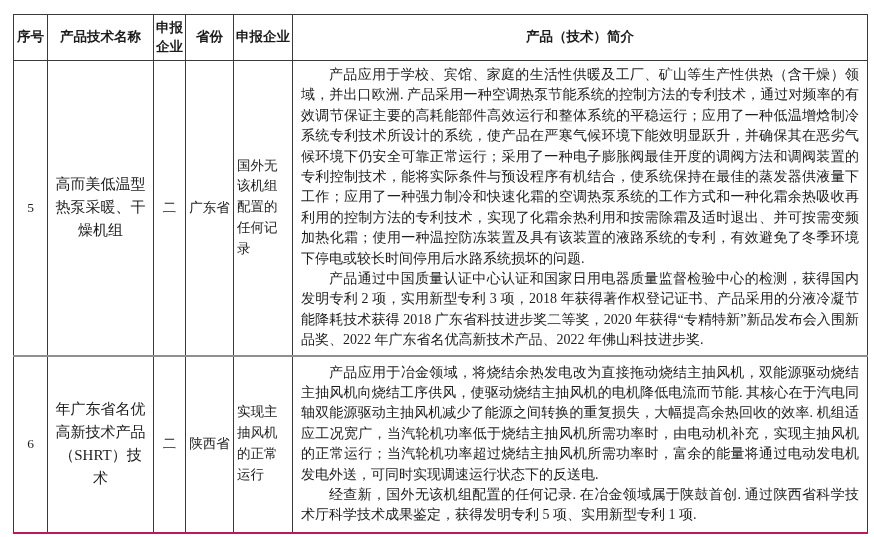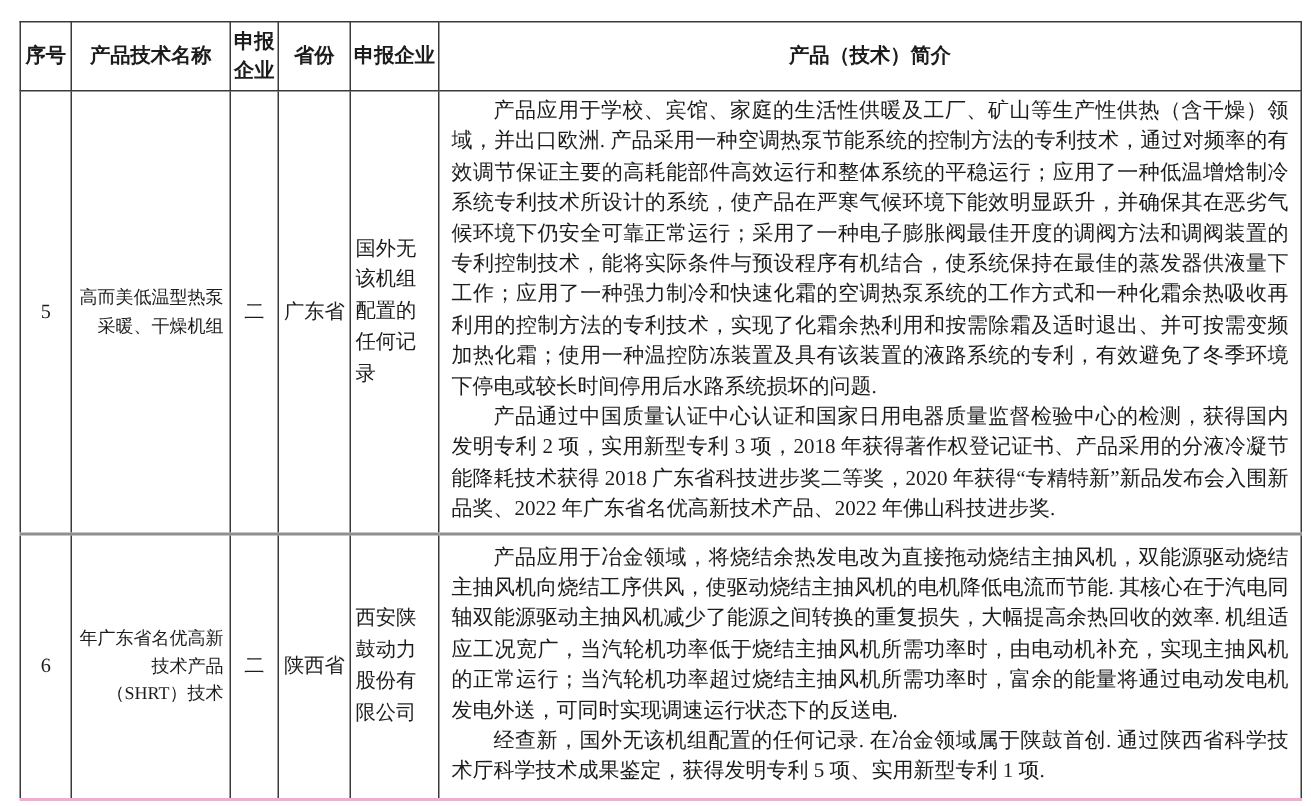--- a/index.html
+++ b/index.html
@@ -30,28 +30,28 @@
     font-size: 13.5px;
     font-weight: bold;
     text-align: center;
     padding: 2px;
     height: 41px;
     line-height: 1.4;
   }
   tr.body-row-5 { height: 277px; }
   tr.body-row-6 { height: 177px; }
   tr.body-row-6 > td { border-top: 2px solid #8f8f8f; }
-  .doc-table { border-bottom: 2px solid #f9a8d4; }
+  .doc-table { border-bottom: 2px solid #be185d; }
   .c-seq, .c-batch, .c-prov {
     text-align: center;
     font-size: 13.5px;
   }
   .c-name {
-    font-size: 12px;
-    text-align: right;
+    font-size: 15px;
+    text-align: center;
     padding: 2px 4px;
     line-height: 1.55;
   }
   .c-comp {
     font-size: 13.5px;
     text-align: left;
     padding: 2px 3px;
     line-height: 1.55;
   }
   .c-intro {
@@ -98,20 +98,20 @@
       <td class="c-intro">
         <p>产品应用于学校、宾馆、家庭的生活性供暖及工厂、矿山等生产性供热（含干燥）领域，并出口欧洲. 产品采用一种空调热泵节能系统的控制方法的专利技术，通过对频率的有效调节保证主要的高耗能部件高效运行和整体系统的平稳运行；应用了一种低温增焓制冷系统专利技术所设计的系统，使产品在严寒气候环境下能效明显跃升，并确保其在恶劣气候环境下仍安全可靠正常运行；采用了一种电子膨胀阀最佳开度的调阀方法和调阀装置的专利控制技术，能将实际条件与预设程序有机结合，使系统保持在最佳的蒸发器供液量下工作；应用了一种强力制冷和快速化霜的空调热泵系统的工作方式和一种化霜余热吸收再利用的控制方法的专利技术，实现了化霜余热利用和按需除霜及适时退出、并可按需变频加热化霜；使用一种温控防冻装置及具有该装置的液路系统的专利，有效避免了冬季环境下停电或较长时间停用后水路系统损坏的问题.</p>
         <p>产品通过中国质量认证中心认证和国家日用电器质量监督检验中心的检测，获得国内发明专利 2 项，实用新型专利 3 项，2018 年获得著作权登记证书、产品采用的分液冷凝节能降耗技术获得 2018 广东省科技进步奖二等奖，2020 年获得“专精特新”新品发布会入围新品奖、2022 年广东省名优高新技术产品、2022 年佛山科技进步奖.</p>
       </td>
     </tr>
     <tr class="body-row-6">
       <td class="c-seq">6</td>
       <td class="c-name">年广东省名优高新技术产品（SHRT）技术</td>
       <td class="c-batch">二</td>
       <td class="c-prov">陕西省</td>
-      <td class="c-comp">西安陕鼓动力股份有限公司</td>
+      <td class="c-comp">实现主抽风机的正常运行</td>
       <td class="c-intro">
         <p>产品应用于冶金领域，将烧结余热发电改为直接拖动烧结主抽风机，双能源驱动烧结主抽风机向烧结工序供风，使驱动烧结主抽风机的电机降低电流而节能. 其核心在于汽电同轴双能源驱动主抽风机减少了能源之间转换的重复损失，大幅提高余热回收的效率. 机组适应工况宽广，当汽轮机功率低于烧结主抽风机所需功率时，由电动机补充，实现主抽风机的正常运行；当汽轮机功率超过烧结主抽风机所需功率时，富余的能量将通过电动发电机发电外送，可同时实现调速运行状态下的反送电.</p>
         <p>经查新，国外无该机组配置的任何记录. 在冶金领域属于陕鼓首创. 通过陕西省科学技术厅科学技术成果鉴定，获得发明专利 5 项、实用新型专利 1 项.</p>
       </td>
     </tr>
   </tbody>
 </table>
 
 </body></html>

